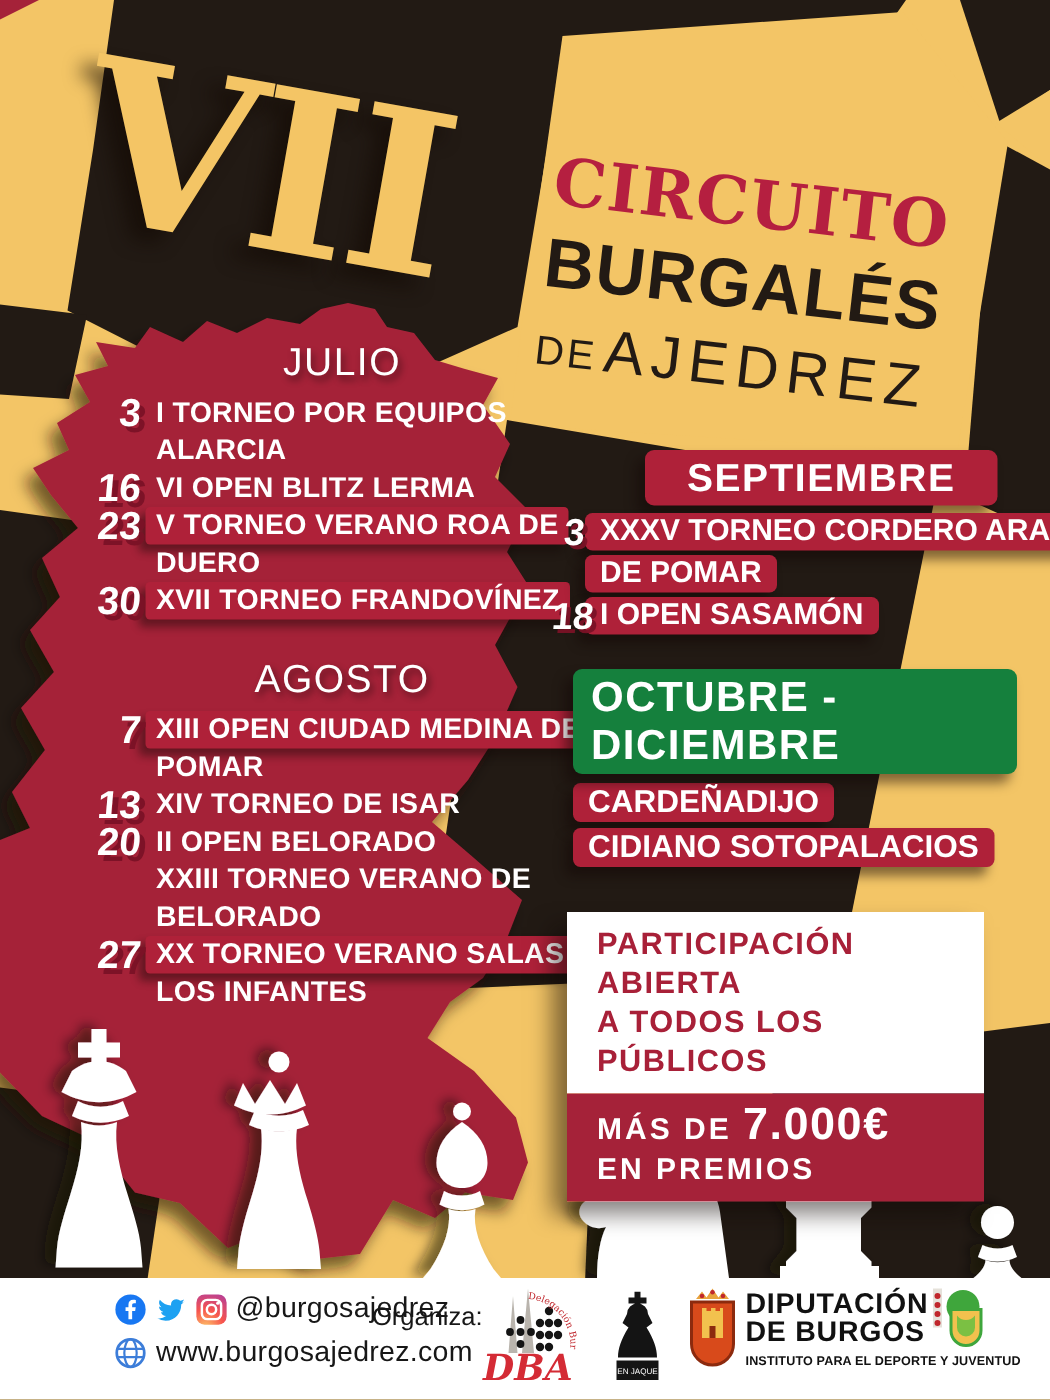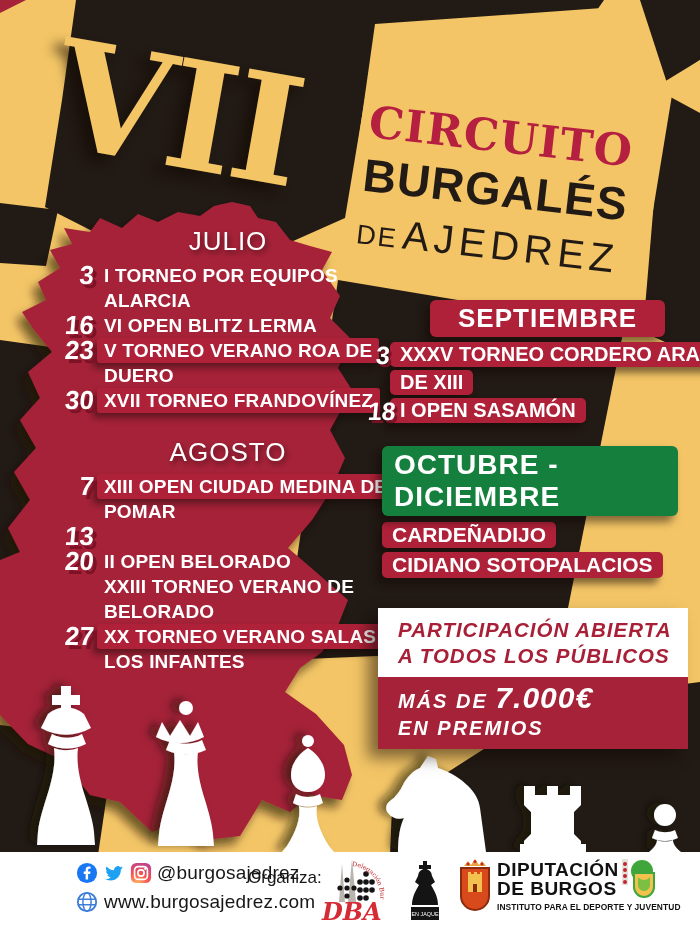--- a/index.html
+++ b/index.html
@@ -40,21 +40,21 @@
   .r-day{width:22px;min-width:22px;margin-right:-8px;text-align:right;font-size:25px;font-weight:bold;
          line-height:26px;transform:skewX(-5deg);text-shadow:3px 3px 0 rgba(122,18,38,.95);position:relative;z-index:1;}
   .r-lines .rpill{display:table;background:#AF2139;font-size:20px;font-weight:bold;white-space:nowrap;
                   padding:1px 10px;margin:0 0 3px 8px;border-radius:5px;box-shadow:-5px 6px 7px rgba(20,8,6,.5);}
   .r-month2{display:inline-block;background:#15803d;font-size:28px;font-weight:bold;letter-spacing:1px;
             padding:3px 12px;border-radius:6px;box-shadow:-5px 6px 8px rgba(20,8,6,.5);margin:20px 0 6px 14px;}
   .o-item{display:table;background:#AF2139;font-size:21px;font-weight:bold;white-space:nowrap;
           padding:1px 10px;margin:0 0 4px 14px;border-radius:5px;box-shadow:-5px 6px 7px rgba(20,8,6,.5);}
 
   
-  .partbox{position:absolute;left:378px;top:608px;width:310px;box-shadow:-10px 9px 14px rgba(15,8,5,.5);font-style:italic;}
+  .partbox{position:absolute;left:378px;top:608px;width:278px;box-shadow:-10px 9px 14px rgba(15,8,5,.5);}
   .pt-white{background:#ffffff;color:#A82038;padding:9px 10px 8px 20px;}
   .pt-white div{font-size:20.5px;font-weight:bold;letter-spacing:1px;line-height:26px;}
   .pt-red{background:#A52239;color:#fff;padding:6px 10px 9px 20px;}
   .pt-red .row1{font-size:20px;font-weight:bold;letter-spacing:2px;line-height:30px;}
   .pt-red .big{font-size:30px;letter-spacing:1px;}
   .pt-red .row2{font-size:20px;font-weight:bold;letter-spacing:2px;line-height:24px;}
 
   
   .footer{position:absolute;left:0;top:852px;width:700px;height:81px;background:#fff;color:#171717;}
   .soc-row{position:absolute;left:76px;top:10px;display:flex;align-items:center;gap:5px;}
@@ -206,20 +206,24 @@
           <div class="day">7</div>
           <div class="lines">
 
           <div><span class="line pill">XIII OPEN CIUDAD MEDINA DE</span></div>
             <div><span class="line">POMAR</span></div>
           </div>
         </div>
 
         <div class="ev">
           <div class="day">13</div>
+          <div class="lines">
+
+          <div><span class="line">XIV TORNEO DE ISAR</span></div>
+          </div>
         </div>
 
         <div class="ev">
           <div class="day">20</div>
           <div class="lines">
 
           <div><span class="line">II OPEN BELORADO</span></div>
             <div><span class="line">XXIII TORNEO VERANO DE</span></div>
             <div><span class="line">BELORADO</span></div>
           </div>
@@ -238,21 +242,21 @@
 
   <div class="cal-right">
     <div class="r-month">SEPTIEMBRE</div>
     <div>
 
         <div class="r-ev">
           <div class="r-day">3</div>
           <div class="r-lines">
 
           <div class="rpill">XXXV TORNEO CORDERO ARANDA</div>
-            <div class="rpill">DE XIII</div>
+            <div class="rpill">DE POMAR</div>
           </div>
         </div>
 
         <div class="r-ev">
           <div class="r-day">18</div>
           <div class="r-lines">
 
           <div class="rpill">I OPEN SASAMÓN</div>
           </div>
         </div>

